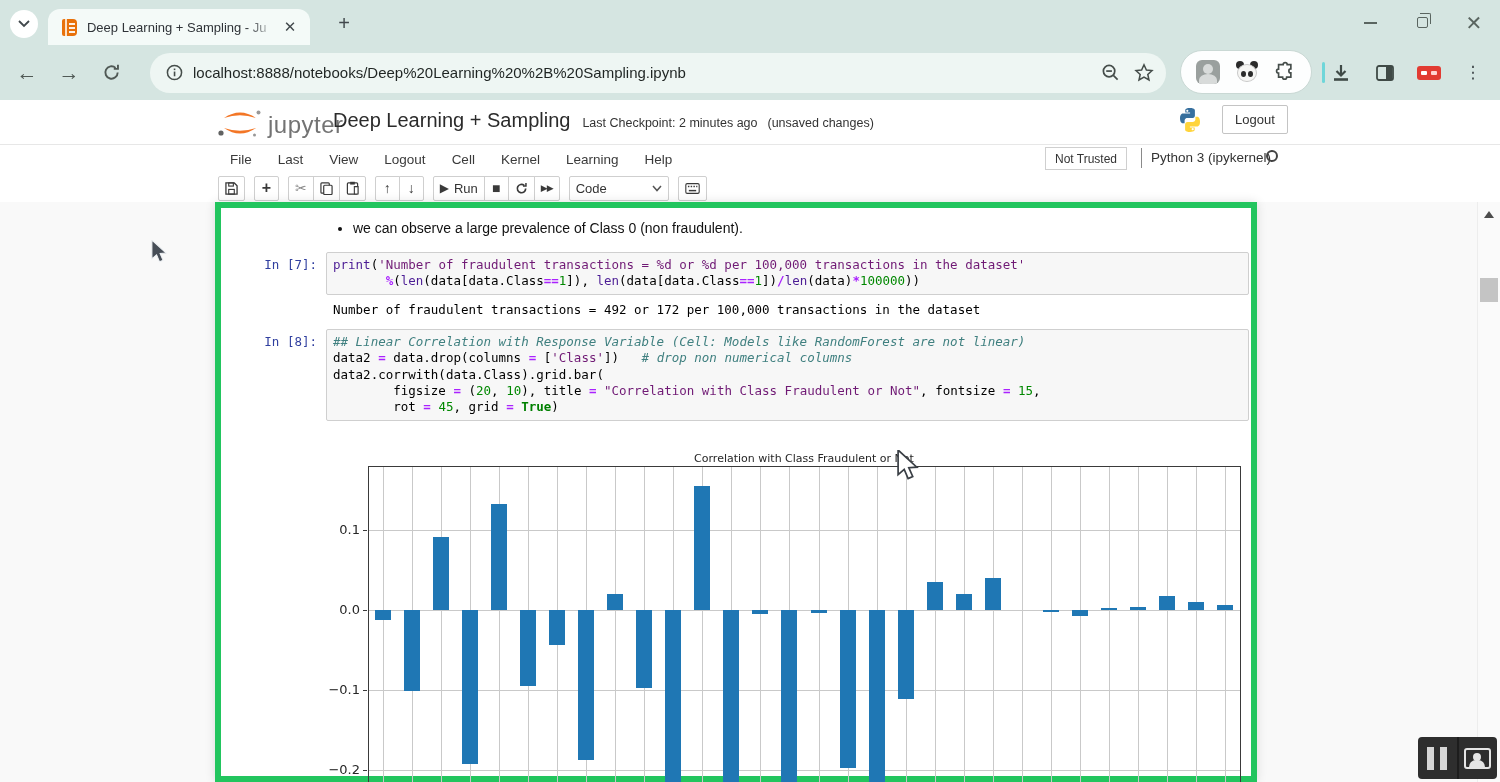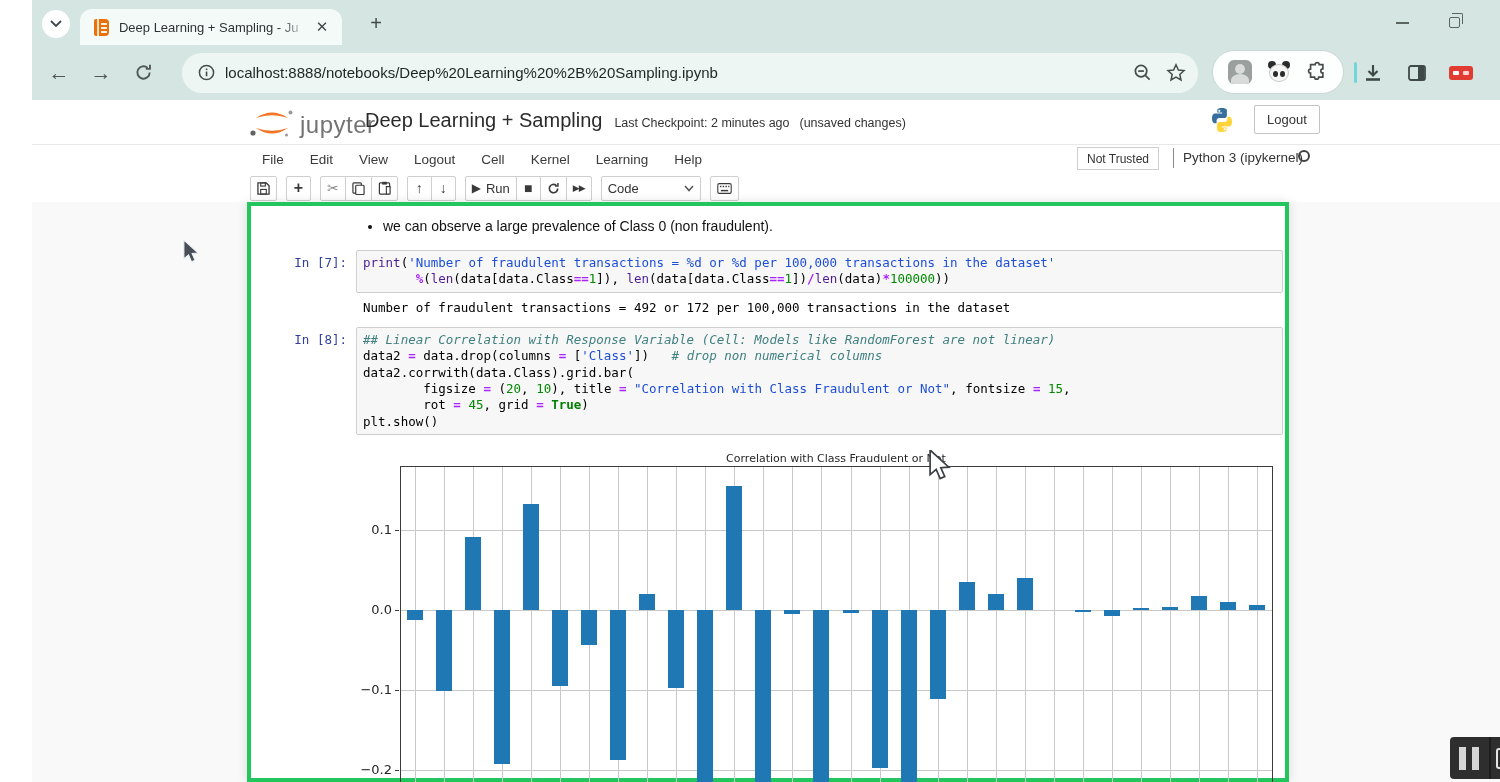--- a/index.html
+++ b/index.html
@@ -1,18 +1,18 @@
 <!DOCTYPE html>
 <html><head>
 <meta charset="utf-8">
 <style>
   * { margin:0; padding:0; box-sizing:border-box; }
   html,body { width:1500px; height:782px; overflow:hidden; background:#fff;
               font-family:"Liberation Sans", sans-serif; }
-  #stage { position:relative; width:1420px; height:782px;margin-left:32px; }
+  #stage { position:relative; width:1420px; height:782px; }
 
   
   .tabstrip { position:absolute; left:0; top:0; width:1500px; height:45px; background:#d5e5e1; }
   .tab-caret { position:absolute; left:10px; top:10px; width:28px; height:28px; border-radius:50%;
                background:#fff; display:flex; align-items:center; justify-content:center; }
   .tab { position:absolute; left:48px; top:9px; width:262px; height:36px; background:#f4faf8;
          border-radius:12px 12px 0 0; display:flex; align-items:center; padding:0 10px 0 14px; }
   .tab-title { font-size:13px; color:#2f3338; white-space:nowrap; overflow:hidden; width:190px;
                margin-left:10px; position:relative; }
   .tab-title::after { content:""; position:absolute; right:0; top:0; bottom:0; width:28px;
@@ -89,35 +89,35 @@
   .tgroup .tbtn:first-child { border-radius:2px 0 0 2px; }
   .tgroup .tbtn:last-child { border-radius:0 2px 2px 0; }
   .tgroup .tbtn:only-child { border-radius:2px; }
   .run-label { margin-left:5px; }
   .cell-type { width:100px; justify-content:space-between; }
   .glyph { font-size:12px; color:#3a3a3a; line-height:1; }
   .ff-glyph { font-size:9px; letter-spacing:-1px; }
 
   .site { position:absolute; left:0; top:102px; width:1500px; height:580px; background:#f9f9f9; }
   .container { position:absolute; left:215px; top:0; width:1042px; height:580px; background:#fff;
-               box-shadow:0 0 10px rgba(0,0,0,0.12); border:4px solid #22c55e; }
+               box-shadow:0 0 10px rgba(0,0,0,0.12); border:6px solid #22c55e; }
 
   .md-cell { padding:12px 0 4px 110px; }
   .md-cell ul { padding-left:22px; }
   .md-cell li { font-size:14px; color:#111; }
 
   .code-cell { display:flex; margin-top:12px; }
   .prompt-col { width:105px; flex:none; text-align:right; padding-right:9px;
                 font-family:"DejaVu Sans Mono", monospace; font-size:12.5px; color:#303f9f; padding-top:5px; }
   .input-box { flex:1; margin-right:2px; border:1px solid #cfcfcf; background:#f7f7f7; border-radius:2px;
                padding:4px 6px; }
   .codeline { font-family:"DejaVu Sans Mono", monospace; font-size:12.5px; line-height:16.4px; color:#000; white-space:pre; }
   .tok-bi { color:#4c1d95; }
   .tok-k  { color:#008000; font-weight:bold; }
-  .tok-s  { color:#1d4ed8; }
+  .tok-s  { color:#701a75; }
   .tok-o  { color:#AA22FF; font-weight:bold; }
   .tok-n  { color:#080; }
   .tok-c  { color:#408080; font-style:italic; }
   .out-row { display:flex; margin-top:7px; }
   .out-text { font-family:"DejaVu Sans Mono", monospace; font-size:12.5px; color:#000; padding-left:7px; white-space:pre; }
 
   
   #chart-layer { position:absolute; left:0; top:0; width:1500px; height:782px; pointer-events:none; }
   #chart-layer .vgrid { position:absolute; width:1px; background:#c9c9c9; }
   #chart-layer .hgrid { position:absolute; height:1px; background:#c9c9c9; }
@@ -274,21 +274,21 @@
           <circle cx="16.7" cy="23.2" r="1.1" fill="#fff"></circle>
         </svg>
       </div>
       <div class="logout">Logout</div>
       <div class="nb-header-line"></div>
     </div>
 
     <div class="menurow">
       <div class="menus" id="menus">
           <span class="menu-item">File</span>
-          <span class="menu-item">Edit</span>
+          <span class="menu-item">Last</span>
           <span class="menu-item">View</span>
           <span class="menu-item">Logout</span>
           <span class="menu-item">Cell</span>
           <span class="menu-item">Kernel</span>
           <span class="menu-item">Learning</span>
           <span class="menu-item">Help</span>
         </div>
       <div class="not-trusted">Not Trusted</div>
       <div class="kern-sep"></div>
       <div class="kernel-name">Python 3 (ipykernel)</div>
@@ -402,21 +402,20 @@
 
         <div class="code-cell">
           <div class="prompt-col">In [8]:</div>
           <div class="input-box">
               <div class="codearea">
                 <div class="codeline"><span class="tok-c">## Linear Correlation with Response Variable (Cell: Models like RandomForest are not linear)</span></div>
                 <div class="codeline"><span>data2 </span><span class="tok-o">=</span><span> data.drop(columns </span><span class="tok-o">=</span><span> [</span><span class="tok-s">'Class'</span><span>])   </span><span class="tok-c"># drop non numerical columns</span></div>
                 <div class="codeline"><span>data2.corrwith(data.Class).grid.bar(</span></div>
                 <div class="codeline"><span>        figsize </span><span class="tok-o">=</span><span> (</span><span class="tok-n">20</span><span>, </span><span class="tok-n">10</span><span>), title </span><span class="tok-o">=</span><span> </span><span class="tok-s">"Correlation with Class Fraudulent or Not"</span><span>, fontsize </span><span class="tok-o">=</span><span> </span><span class="tok-n">15</span><span>,</span></div>
                 <div class="codeline"><span>        rot </span><span class="tok-o">=</span><span> </span><span class="tok-n">45</span><span>, grid </span><span class="tok-o">=</span><span> </span><span class="tok-k">True</span><span>)</span></div>
-                <div class="codeline"><span>plt.show()</span></div>
               </div>
             </div>
         </div>
 
       </div>
     </div>
 
     <div class="scrollbar">
       <div class="sb-up">
           <span class="sb-up-glyph"></span>

